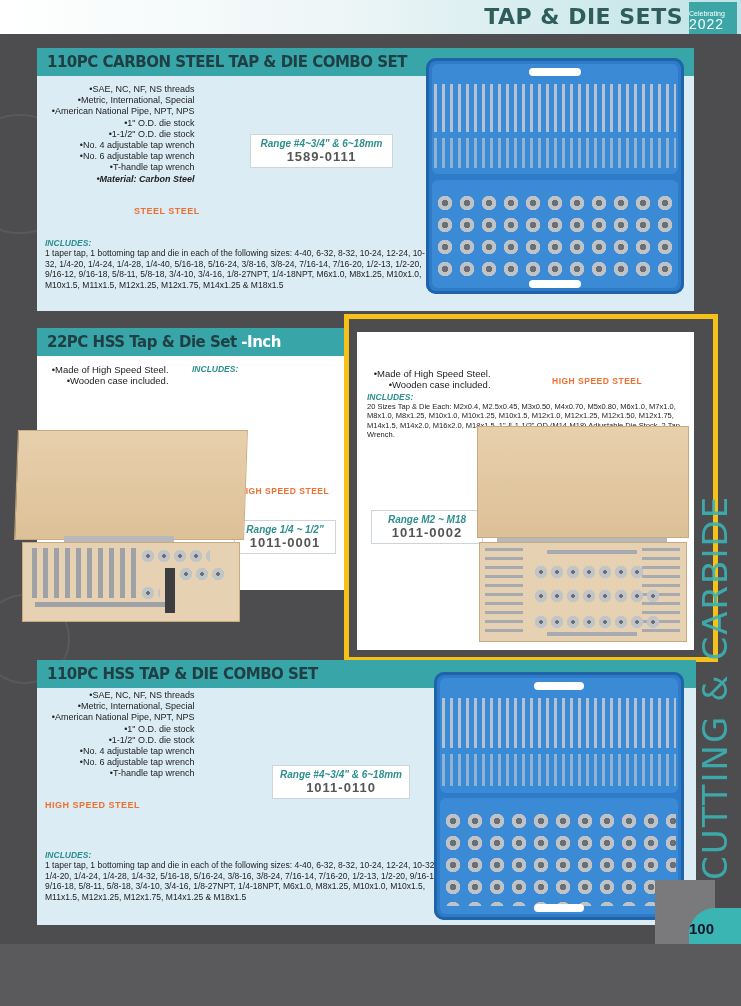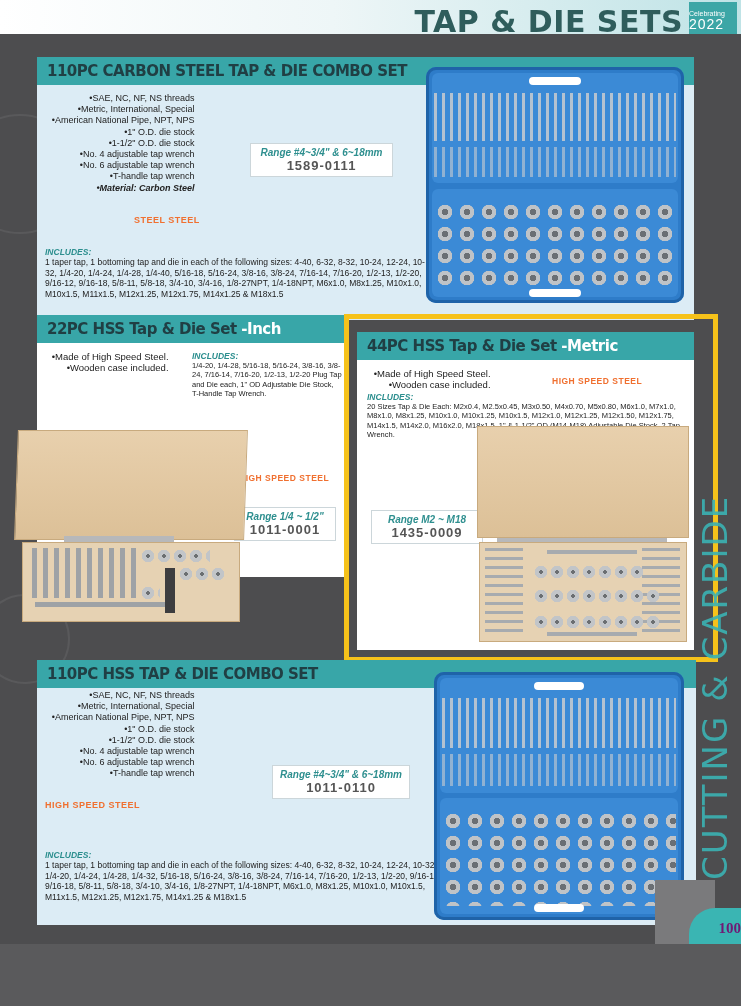--- a/index.html
+++ b/index.html
@@ -10,21 +10,21 @@
     font-family: "Liberation Sans", sans-serif;
     color: #222;
   }
   .topband {
     position: absolute; left: 0; top: 0; width: 741px; height: 34px;
     background: linear-gradient(90deg, #ffffff 0%, #eef6f7 45%, #bfe3e6 100%);
   }
   .page-heading {
     position: absolute; right: 58px; top: 4px;
     font-family: "DejaVu Sans", sans-serif; font-weight: bold;
-    font-size: 30px; color: #2f5d5c; letter-spacing: 0.5px;
+    font-size: 22px; color: #2f5d5c; letter-spacing: 0.5px;
   }
   .celebrate {
     position: absolute; right: 4px; top: 2px; width: 48px; height: 40px;
     background: #3ca6a6; color: #fff; 
   }
   .celebrate .c1 { font-size: 7px; display: block; margin-top: 8px; }
   .celebrate .c2 { font-size: 14px; display: block; letter-spacing: 1px; line-height: 14px; }
   .bgdark {
     position: absolute; left: 0; top: 34px; width: 741px; height: 910px;
     background: #4d4d4f;
@@ -63,22 +63,22 @@
   }
   .side-text {
     position: absolute; left: 690px; top: 480px; width: 50px; height: 400px;
     color: #3bb2b3; font-size: 34px; font-family: "DejaVu Sans", sans-serif;
     writing-mode: vertical-rl; transform: rotate(180deg);
     letter-spacing: 2px; line-height: 50px; opacity: 0.9;
   }
   .page-badge {
     position: absolute; left: 689px; top: 908px; width: 52px; height: 40px;
     background: #3ab5b3; border-radius: 26px 0 0 0;
-    color: #701a75; font-weight: bold; font-size: 15px; text-align: right;
-    padding-top: 12px; font-family: Liberation Serif, serif;
+    color: #0f172a; font-weight: bold; font-size: 15px; text-align: left;
+    padding-top: 12px; font-family: Liberation Sans, sans-serif;
   }
   .gear-grey {
     position: absolute; left: 655px; top: 880px; width: 60px; height: 64px;
     background: #7a7a7c;
   }
   .bottom-strip { position: absolute; left: 0; top: 944px; width: 741px; height: 62px; background: #5a5a5c; }
 
   
   .blue-case {
     position: absolute; background: #2e7cc9; border-radius: 10px;
@@ -127,21 +127,21 @@
 <div class="celebrate">
   <span class="c1">Celebrating</span>
   <span class="c2">2022</span>
 </div>
 
 <div class="bgdark">
   <div class="gear-deco" style="left:-40px;top:80px;width:120px;height:120px;"></div>
   <div class="gear-deco" style="left:-20px;top:560px;width:90px;height:90px;"></div>
 </div>
 
-<div class="panel" style="left:37px;top:57px;width:657px;height:263px;text-decoration:underline;">
+<div class="panel" style="left:37px;top:48px;width:657px;height:263px;text-decoration:underline;">
   <div class="panel-title">
     <span>110PC CARBON STEEL TAP &amp; DIE COMBO SET</span>
   </div>
   <ul class="bullets" style="left:8px;top:36px;">
     <li>SAE, NC, NF, NS threads</li>
     <li>Metric, International, Special</li>
     <li>American National Pipe, NPT, NPS</li>
     <li>1" O.D. die stock</li>
     <li>1-1/2" O.D. die stock</li>
     <li>No. 4 adjustable tap wrench</li>
@@ -162,68 +162,63 @@
     <div class="lid" style="top:6px;height:110px;"></div>
     <div class="handle" style="top:10px;"></div>
     <div class="tap-rows" style="top:26px;height:48px;"></div>
     <div class="tap-rows" style="top:80px;height:30px;opacity:0.6;"></div>
     <div class="tray" style="top:122px;height:108px;"></div>
     <div class="die-grid" style="top:134px;height:90px;"></div>
     <div class="handle" style="top:222px;"></div>
   </div>
 </div>
 
-<div class="panel" style="left:37px;top:315px;width:307px;height:262px;background:#ffffff;">
+<div class="panel" style="left:37px;top:328px;width:307px;height:262px;background:#ffffff;">
   <div class="panel-title">
     <span>22PC HSS Tap &amp; Die Set</span>
     <span class="suffix">-Inch</span>
   </div>
   <ul class="bullets" style="left:8px;top:36px;font-size:9.5px;">
     <li>Made of High Speed Steel.</li>
     <li>Wooden case included.</li>
   </ul>
   <div style="position:absolute;left:155px;top:36px;width:150px;">
     <div class="includes-label">INCLUDES:</div>
-    <div class="includes-text" style="font-size:7.5px;line-height:9.3px;">1/4-20, 1/4-28, 5/16-18, 5/16-24, 3/8-16, 3/8-24, 7/16-14, 7/16-20, 1/2-13, 1/2-20 Plug Tap and Die each, 1" OD Adjustable Die Stock, T-Handle Tap Wrench.</div>
   </div>
   <div class="steel-tag" style="left:202px;top:158px;font-size:8.5px;">HIGH SPEED STEEL</div>
   <div class="range-box" style="left:197px;top:192px;width:102px;">
     <span class="r1">Range 1/4 ~ 1/2"</span>
     <span class="r2">1011-0001</span>
   </div>
 </div>
 <div>
   <div class="wood-lid" style="left:16px;top:430px;width:230px;height:110px;transform:skewX(-2deg);"></div>
   <div class="hinge" style="left:64px;top:536px;width:110px;"></div>
   <div class="wood-tray" style="left:22px;top:542px;width:218px;height:80px;"></div>
   <div class="tool-bars" style="left:32px;top:548px;width:105px;height:50px;"></div>
   <div class="die-row" style="left:140px;top:548px;width:70px;height:16px;"></div>
   <div class="die-row" style="left:178px;top:566px;width:48px;height:16px;"></div>
   <div class="die-row" style="left:140px;top:585px;width:20px;height:16px;"></div>
   <div style="position:absolute;left:35px;top:602px;width:140px;height:5px;background:#9ea2a6;"></div>
   <div style="position:absolute;left:165px;top:568px;width:10px;height:45px;background:#3d3d3f;"></div>
 </div>
 
 <div class="panel" style="left:357px;top:332px;width:337px;height:318px;background:#ffffff;">
-  <div class="panel-title">
-    <span>44PC HSS Tap &amp; Die Set</span>
-    <span class="suffix">-Metric</span>
-  </div>
   <ul class="bullets" style="left:10px;top:36px;font-size:9.5px;">
     <li>Made of High Speed Steel.</li>
     <li>Wooden case included.</li>
   </ul>
   <div class="steel-tag" style="left:195px;top:44px;font-size:8.5px;">HIGH SPEED STEEL</div>
   <div style="position:absolute;left:10px;top:60px;width:325px;">
     <div class="includes-label">INCLUDES:</div>
     <div class="includes-text" style="font-size:7.5px;line-height:9.3px;">20 Sizes Tap &amp; Die Each: M2x0.4, M2.5x0.45, M3x0.50, M4x0.70, M5x0.80, M6x1.0, M7x1.0, M8x1.0, M8x1.25, M10x1.0, M10x1.25, M10x1.5, M12x1.0, M12x1.25, M12x1.50, M12x1.75, M14x1.5, M14x2.0, M16x2.0, M18x1.5, 1" &amp; 1-1/2" OD (M14-M18) Adjustable Die Stock, 2 Tap Wrench.</div>
   </div>
   <div class="range-box" style="left:14px;top:178px;width:112px;">
     <span class="r1">Range M2 ~ M18</span>
-    <span class="r2">1435-0009</span>
+    <span class="r2">1011-0002</span>
   </div>
   <div>
     <div class="wood-lid" style="left:120px;top:94px;width:212px;height:112px;"></div>
     <div class="hinge" style="left:140px;top:206px;width:170px;"></div>
     <div class="wood-tray" style="left:122px;top:210px;width:208px;height:100px;"></div>
     <div class="tool-hbars" style="left:128px;top:216px;width:38px;height:88px;"></div>
     <div class="tool-hbars" style="left:285px;top:216px;width:38px;height:88px;"></div>
     <div class="die-row" style="left:176px;top:232px;width:110px;height:16px;"></div>
     <div class="die-row" style="left:176px;top:256px;width:128px;height:16px;"></div>
     <div class="die-row" style="left:176px;top:282px;width:128px;height:16px;"></div>

